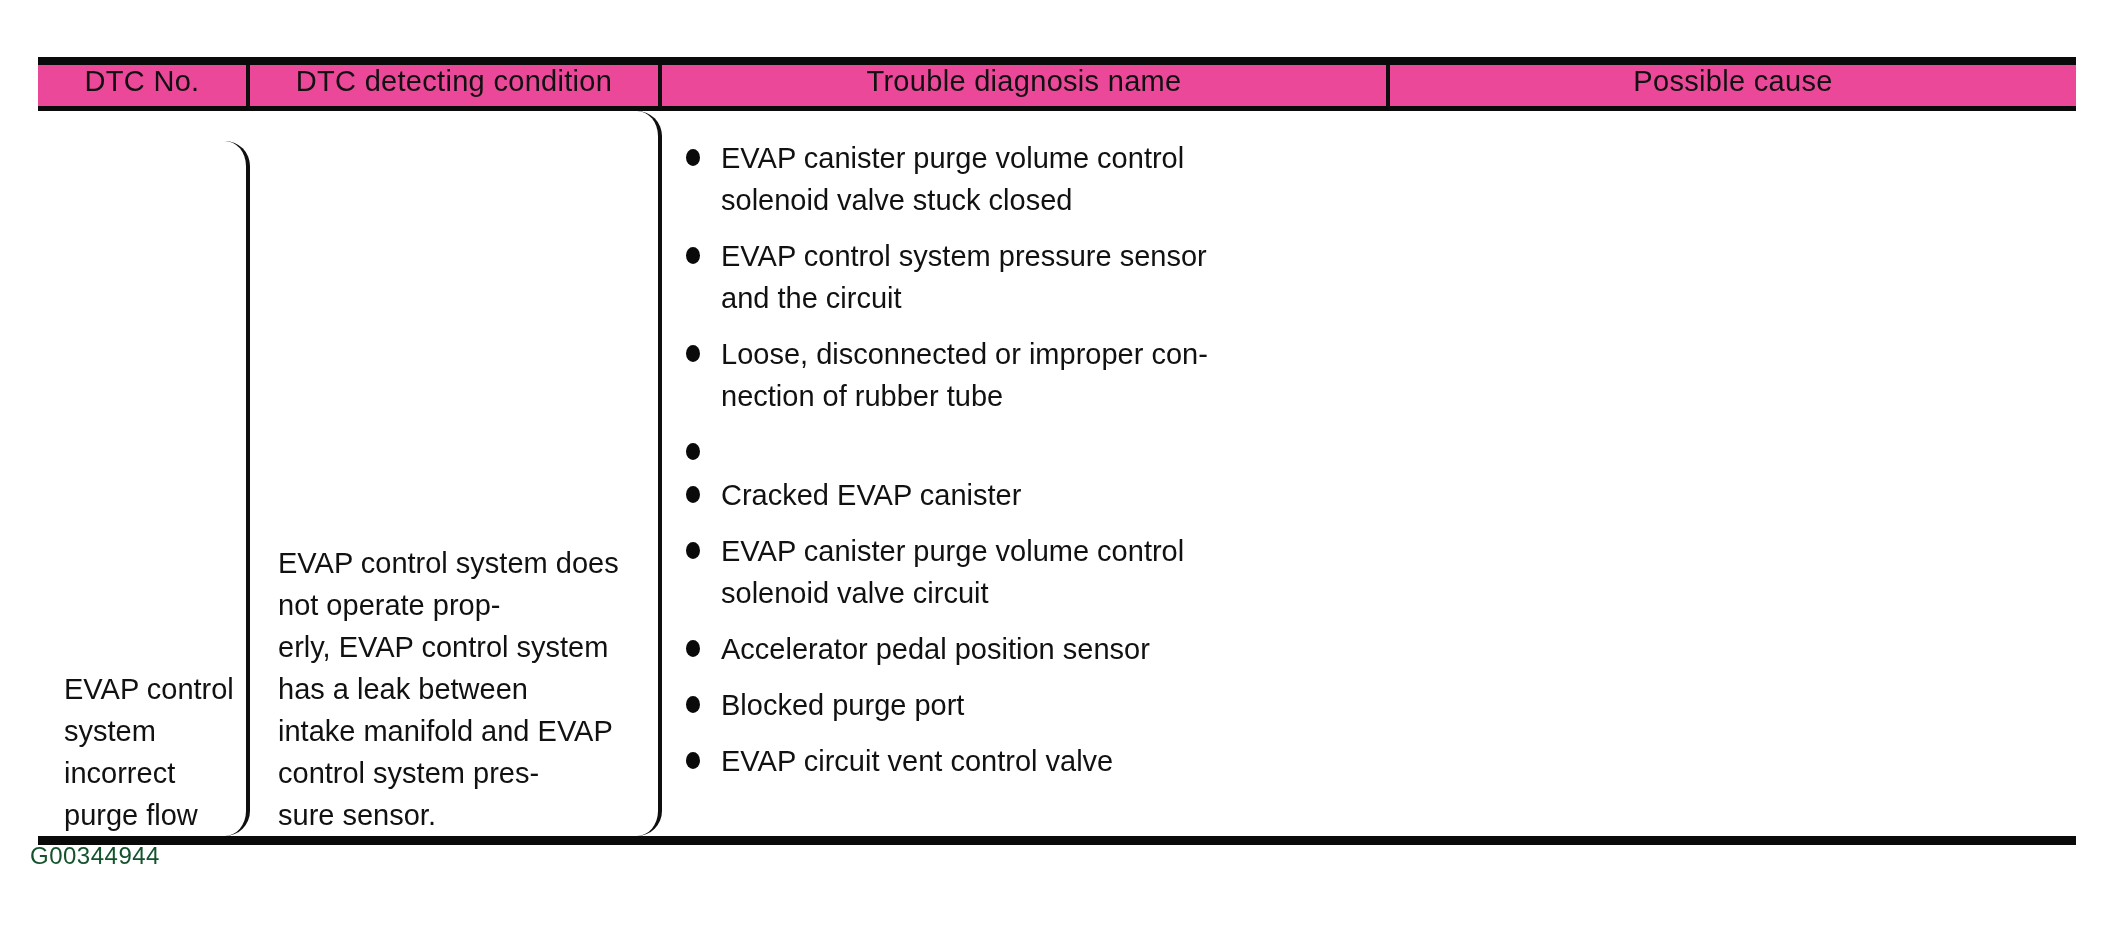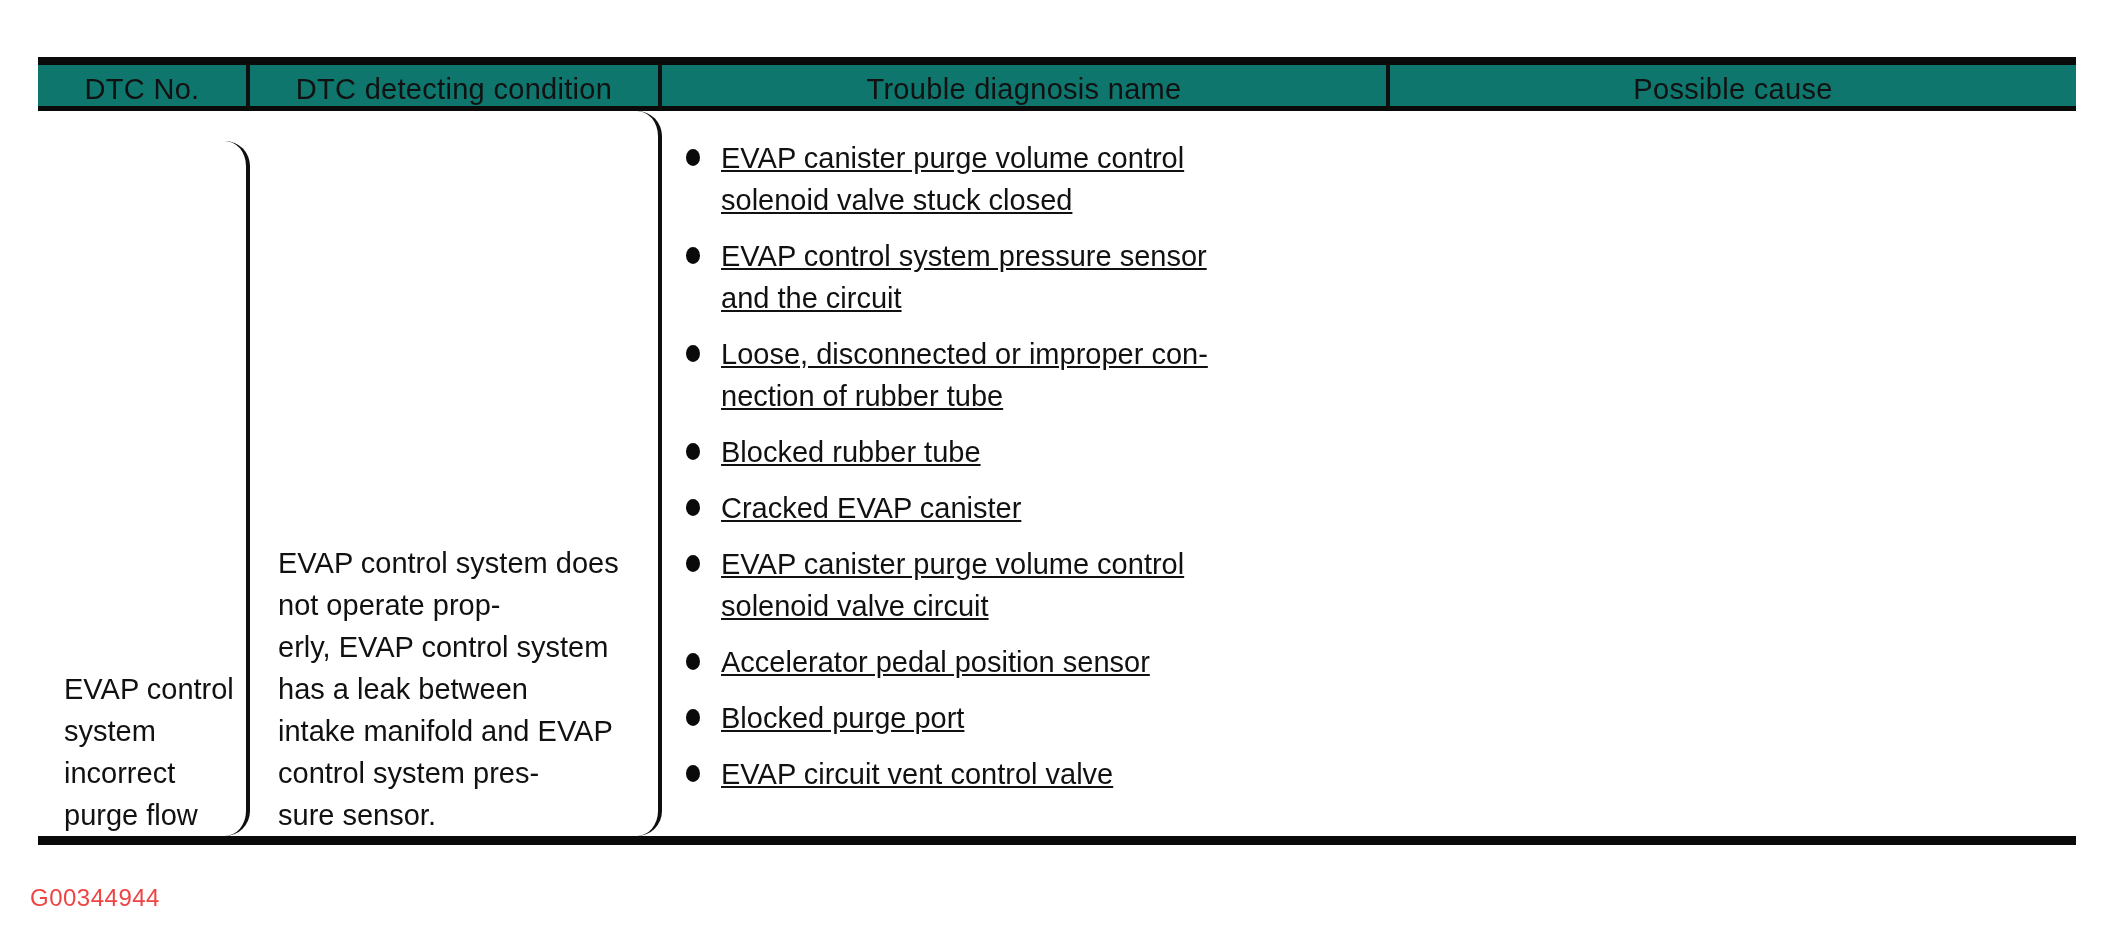--- a/index.html
+++ b/index.html
@@ -27,26 +27,26 @@
     width: 2038px;
     display: grid;
     grid-template-columns: 212px 412px 728px 686px;
     grid-template-rows: 46px 725px;
     border-top: 8px solid #0a0a0a;
     border-bottom: 9px solid #0a0a0a;
     box-sizing: content-box;
   }
   .th {
     display: flex;
-    align-items: flex-end;
+    align-items: flex-start;
     justify-content: center;
     font-size: 29px;
     letter-spacing: 0.3px;
     border-bottom: 5px solid #0a0a0a;
-    background: #0f766e;
+    background: #ec4899;
     white-space: nowrap;
   }
   .td {
     background: #ffffff;
     font-size: 29px;
     line-height: 42px;
     box-sizing: border-box;
   }
   .vline {
     border-right: 4px solid #0f0f0f;
@@ -86,29 +86,28 @@
     flex: 0 0 auto;
     width: 14px;
     height: 17px;
     border-radius: 50%;
     background: #0a0a0a;
     margin-top: 12px;
     margin-right: 21px;
   }
   .pc-text {
     white-space: pre-line;
-    text-decoration: underline;
   }
   .figure-id {
     position: absolute;
     left: 30px;
-    top: 884px;
+    top: 842px;
     font-size: 24px;
     letter-spacing: 0.5px;
-    color: #ef4444;
+    color: #14532d;
   }
 </style>
 </head>
 <body>
 
 <div class="page">
 
   <div class="dtc-table">
 
     <div class="th vline">
@@ -149,21 +148,20 @@
           <span class="pc-text">EVAP control system pressure sensor
 and the circuit</span>
         </div>
           <div class="pc-item">
           <span class="bullet"></span>
           <span class="pc-text">Loose, disconnected or improper con-
 nection of rubber tube</span>
         </div>
           <div class="pc-item">
           <span class="bullet"></span>
-          <span class="pc-text">Blocked rubber tube</span>
         </div>
           <div class="pc-item">
           <span class="bullet"></span>
           <span class="pc-text">Cracked EVAP canister</span>
         </div>
           <div class="pc-item">
           <span class="bullet"></span>
           <span class="pc-text">EVAP canister purge volume control
 solenoid valve circuit</span>
         </div>

